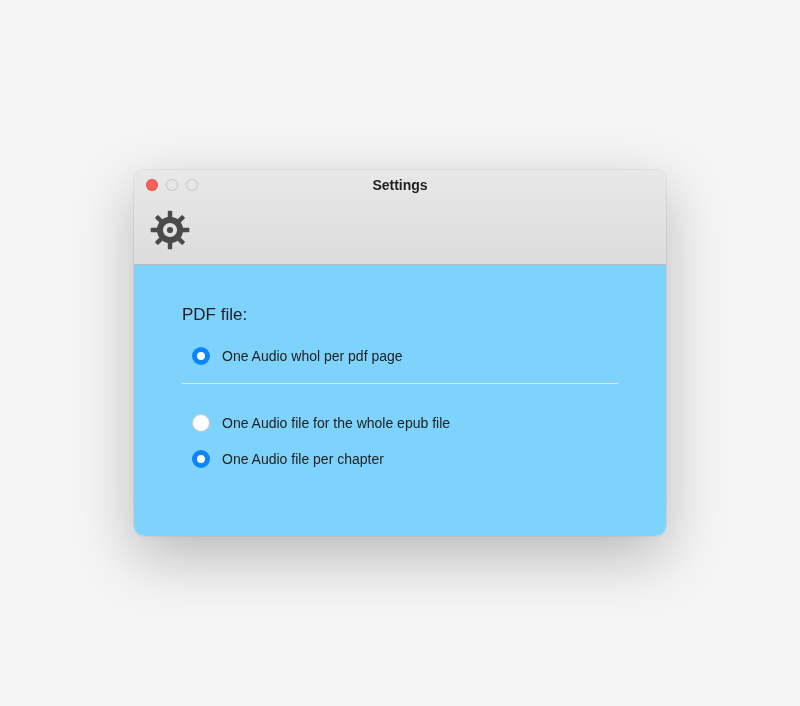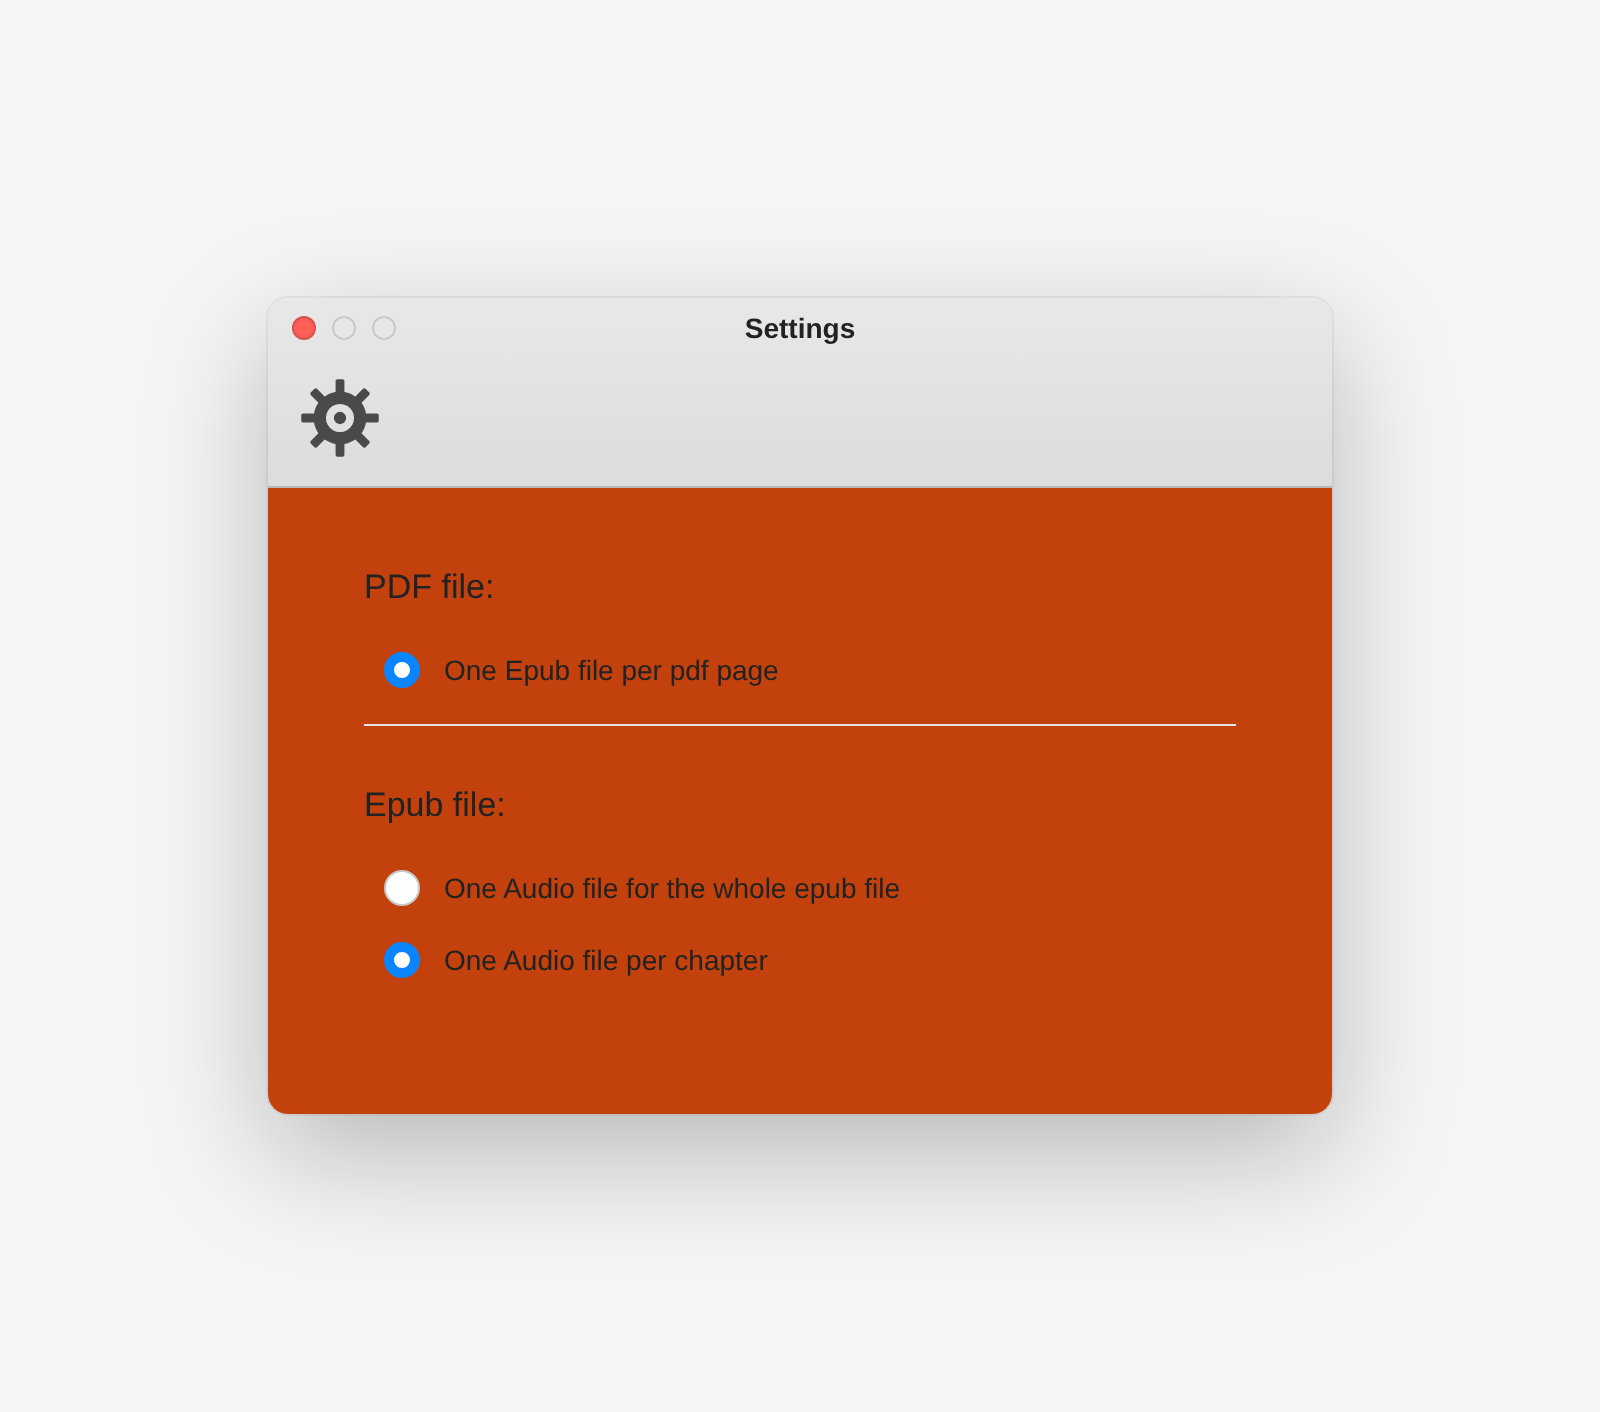--- a/index.html
+++ b/index.html
@@ -70,21 +70,21 @@
     .toolbar {
       padding: 8px 14px 12px 14px;
     }
     .gear-icon {
       width: 44px;
       height: 44px;
       display: block;
     }
     .content {
       padding: 40px 48px 50px 48px;
-      background: #c2410c;
+      background: #7dd3fc;
     }
     .section-title {
       font-size: 17px;
       color: #222;
       margin-bottom: 22px;
       font-weight: 400;
     }
     .radio-group {
       padding-left: 10px;
     }
@@ -153,27 +153,26 @@
         </svg>
       </span>
     </div>
   </div>
 
   <div class="content">
     <div class="section-title">PDF file:</div>
     <div class="radio-group">
       <div class="radio-row">
         <div class="radio radio-checked"></div>
-        <span class="radio-label">One Epub file per pdf page</span>
+        <span class="radio-label">One Audio whol per pdf page</span>
       </div>
     </div>
 
     <hr class="divider">
 
-    <div class="section-title">Epub file:</div>
     <div class="radio-group">
       <div class="radio-row">
         <div class="radio radio-unchecked"></div>
         <span class="radio-label">One Audio file for the whole epub file</span>
       </div>
       <div class="radio-row">
         <div class="radio radio-checked"></div>
         <span class="radio-label">One Audio file per chapter</span>
       </div>
     </div>

